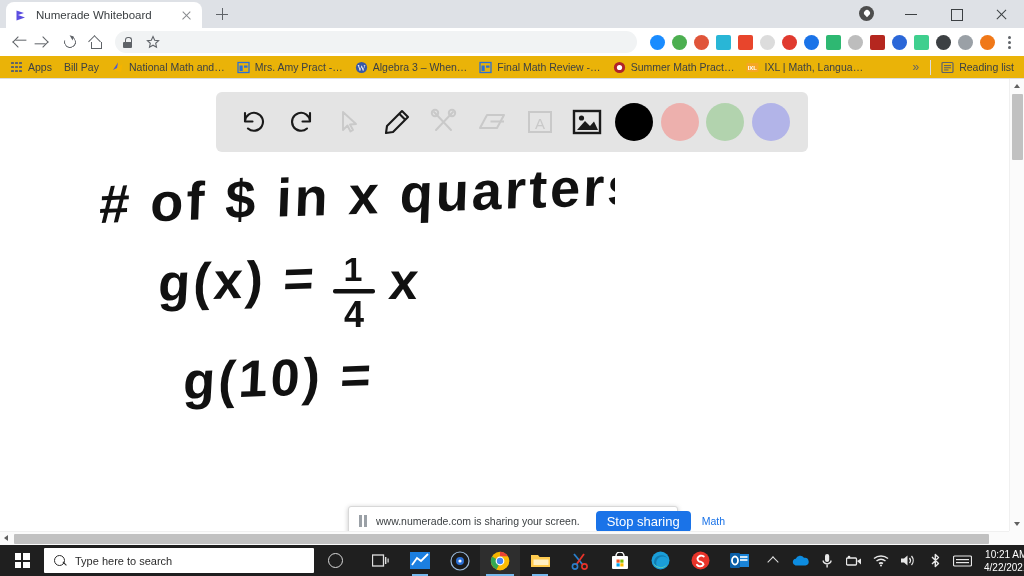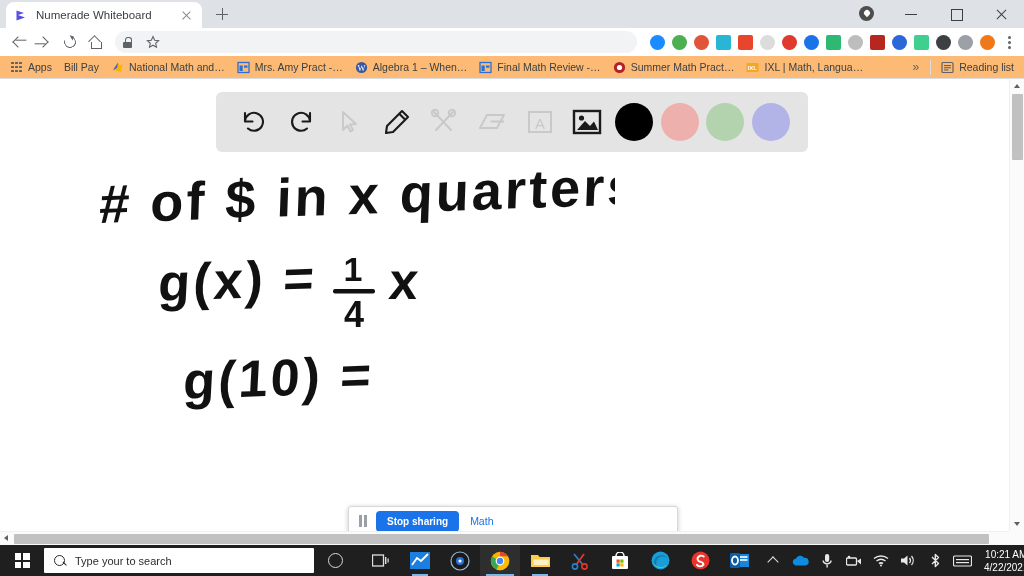--- a/index.html
+++ b/index.html
@@ -158,21 +158,21 @@
     position: absolute; left: 9px; width: 3px; height: 3px; border-radius: 50%;
     background: #5f6368;
   }
   .kebab i:nth-child(1) { top: 5px; }
   .kebab i:nth-child(2) { top: 10px; }
   .kebab i:nth-child(3) { top: 15px; }
 
   
   .bookmarks {
     position: absolute; left: 0; top: 56px; width: 1024px; height: 23px;
-    background: #fdba74; display: flex; align-items: center;
+    background: #eab308; display: flex; align-items: center;
     padding: 0 5px; border-bottom: 1px solid #dadce0; gap: 2px;
   }
   .bm {
     display: flex; align-items: center; gap: 5px; height: 19px;
     padding: 0 5px; border-radius: 4px; font-size: 10.5px; color: #3c4043;
     white-space: nowrap; max-width: 132px;
   }
   .bm-ico { width: 13px; height: 13px; flex: 0 0 13px; position: relative; }
   .bm-label { overflow: hidden; text-overflow: ellipsis; }
   .apps-grid {
@@ -216,23 +216,23 @@
     width: 11px; height: 12px; flex: 0 0 11px; position: relative;
   }
   .pause-ico::before, .pause-ico::after {
     content: ""; position: absolute; top: 0; width: 2.5px; height: 12px;
     background: #9aa0a6;
   }
   .pause-ico::before { left: 2px; }
   .pause-ico::after  { left: 7px; }
   .share-text { font-size: 10.5px; color: #3c4043; white-space: nowrap; flex: 1; }
   .stop-btn {
-    background: #1a73e8; color: #fff; font-size: 10px; font-weight: bold;
+    background: #1a73e8; color: #fff; font-size: 13px; font-weight: normal;
     border: none; border-radius: 4px; height: 21px; padding: 0 11px;
-    white-space: nowrap; font-family: "Liberation Sans", sans-serif;
+    white-space: nowrap; font-family: "Liberation Sans", sans-serif; margin-left: 8px;
   }
   .hide-link {
     font-size: 10.5px; color: #1a73e8; white-space: nowrap; padding: 0 3px;
   }
 
   
   .vscroll {
     position: absolute; right: 0; top: 79px; width: 15px; height: 452px;
     background: #fbfbfb; border-left: 1px solid #f0f0f0;
   }
@@ -481,21 +481,21 @@
       <span class="bm-label">Mrs. Amy Pract -…</span>
     </div>
 
     <div class="bm">
       <span class="bm-ico">
         <svg width="13" height="13" viewBox="0 0 13 13">
           <circle cx="6.5" cy="6.5" r="5.6" fill="#3858a6"></circle>
           <text x="6.5" y="9.6" font-size="8.5" fill="#fff" text-anchor="middle" font-family="Liberation Serif, serif">W</text>
         </svg>
       </span>
-      <span class="bm-label">Algebra 1 – When…</span>
+      <span class="bm-label">Algebra 3 – When…</span>
     </div>
 
     <div class="bm">
       <span class="bm-ico">
         <svg width="13" height="13" viewBox="0 0 13 13">
           <rect x="1" y="1.5" width="11" height="10" fill="none" stroke="#2a6fd6" stroke-width="1.3"></rect>
           <rect x="2.5" y="4.5" width="3.2" height="5.5" fill="#2a6fd6"></rect>
           <rect x="7" y="4.5" width="3.5" height="2.2" fill="#2a6fd6"></rect>
         </svg>
       </span>
@@ -617,20 +617,21 @@
       <text id="ink2d" x="199" y="88" font-size="36" fill="#111" font-family="Liberation Sans, sans-serif" font-weight="bold" text-anchor="middle">4</text>
       <text id="ink2x" x="238" y="60" font-size="52" fill="#111" font-family="Liberation Sans, sans-serif" font-weight="bold" transform="skewX(-5)">x</text>
     </svg>
 
     <svg class="ink" style="left:180px; top:258px; width:260px; height:95px;" viewBox="0 0 260 95">
       <text id="ink3" x="8" y="62" font-size="52" fill="#111" font-family="Liberation Sans, sans-serif" font-weight="bold" letter-spacing="3" transform="skewX(-5) rotate(-2 8 62)">g(10) =</text>
     </svg>
 
     <div class="share-bar" style="left:348px; top:427px;">
       <span class="pause-ico"></span>
+      <span class="share-text">www.numerade.com is sharing your screen.</span>
       <button class="stop-btn">Stop sharing</button>
       <span class="hide-link">Math</span>
     </div>
   </div>
 
   <div class="vscroll">
     <span class="arrow-up"></span>
     <span class="thumb"></span>
     <span class="arrow-dn"></span>
   </div>
@@ -645,21 +646,21 @@
       <span class="start-grid">
         <span></span>
           <span></span>
           <span></span>
           <span></span>
       </span>
     </div>
 
     <div class="tb-search">
       <span class="mag"></span>
-      <span class="tb-search-text">Type your to search</span>
+      <span class="tb-search-text">Type here to search</span>
     </div>
 
     <div class="cortana">
       <span class="cortana-ring"></span>
     </div>
 
     <div class="tb-apps">
       <div class="tb-app">
         <svg width="17" height="15" viewBox="0 0 17 15">
           <rect x="0.5" y="2" width="11" height="11" fill="none" stroke="#e0e0e0" stroke-width="1.3"></rect>

